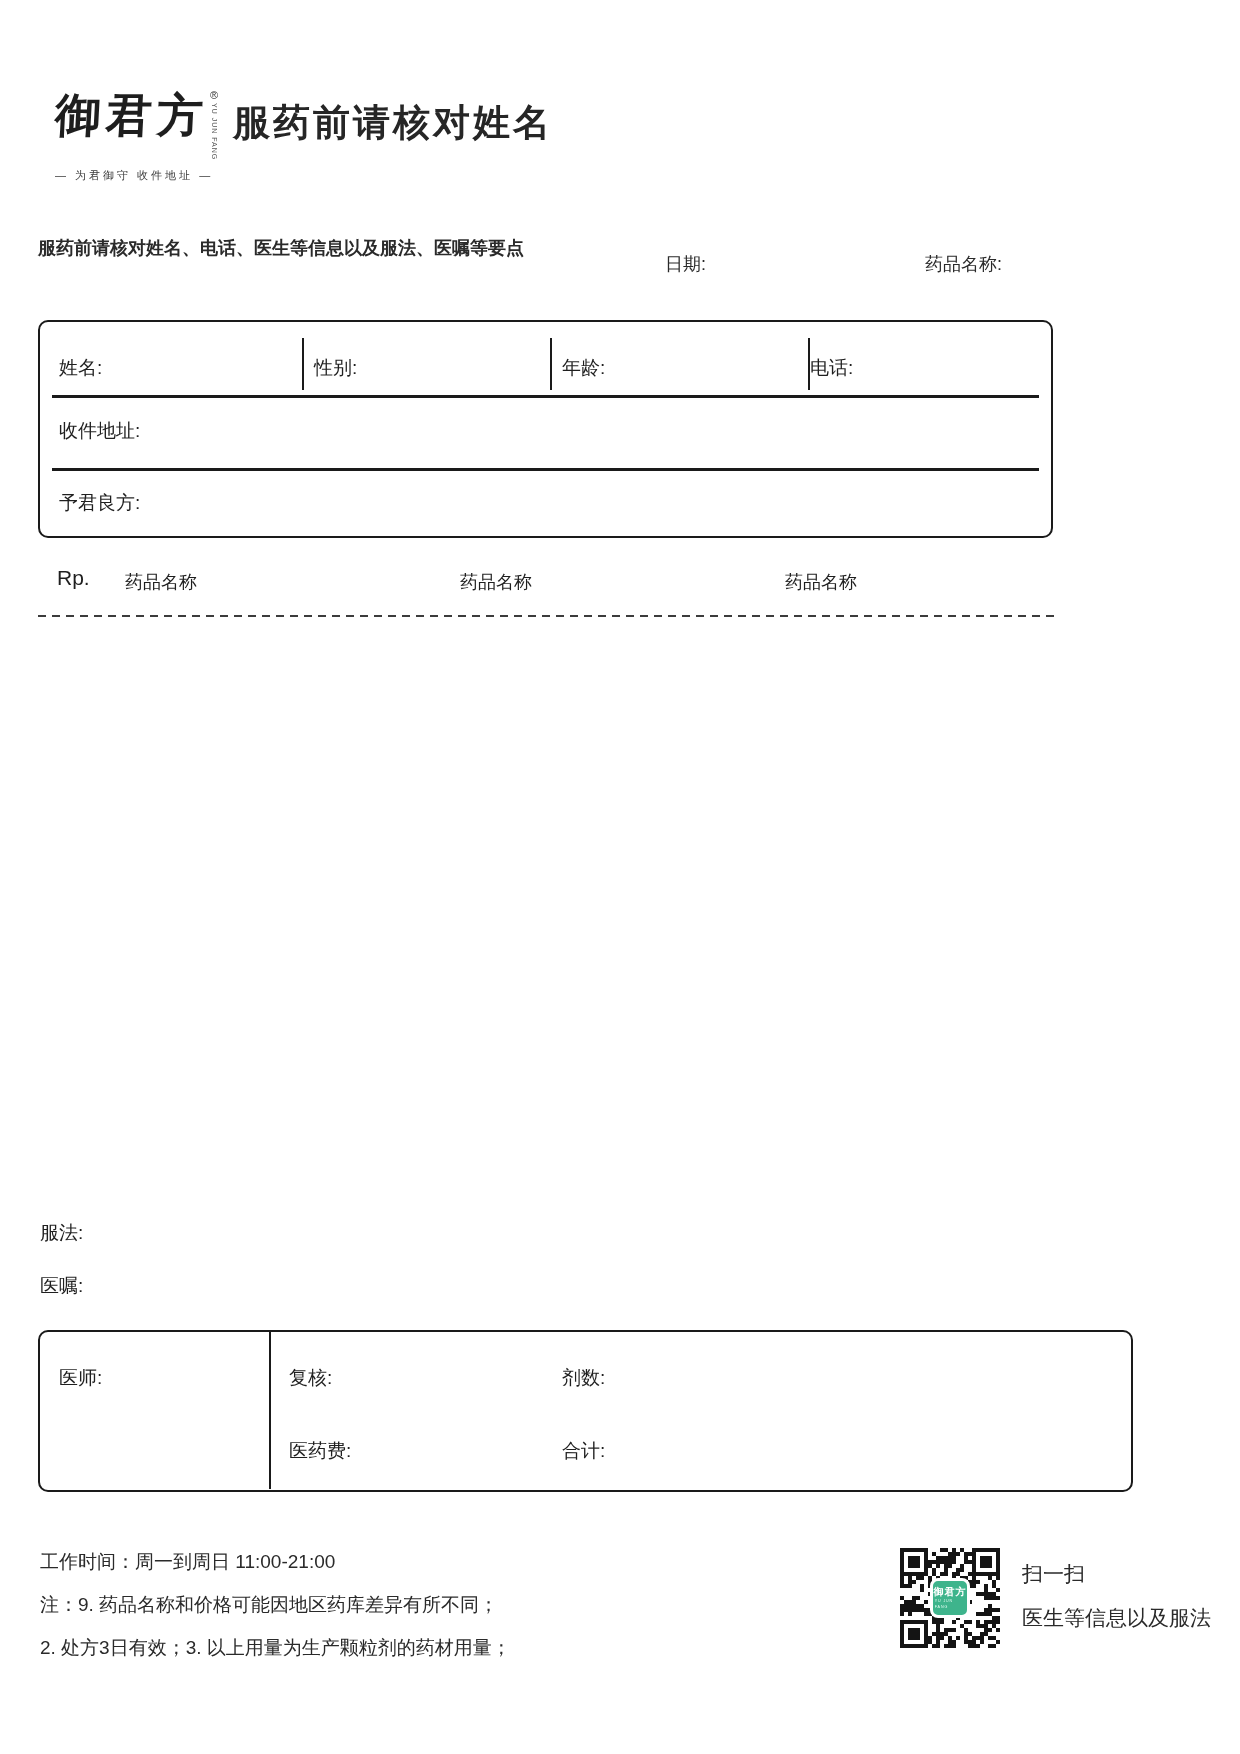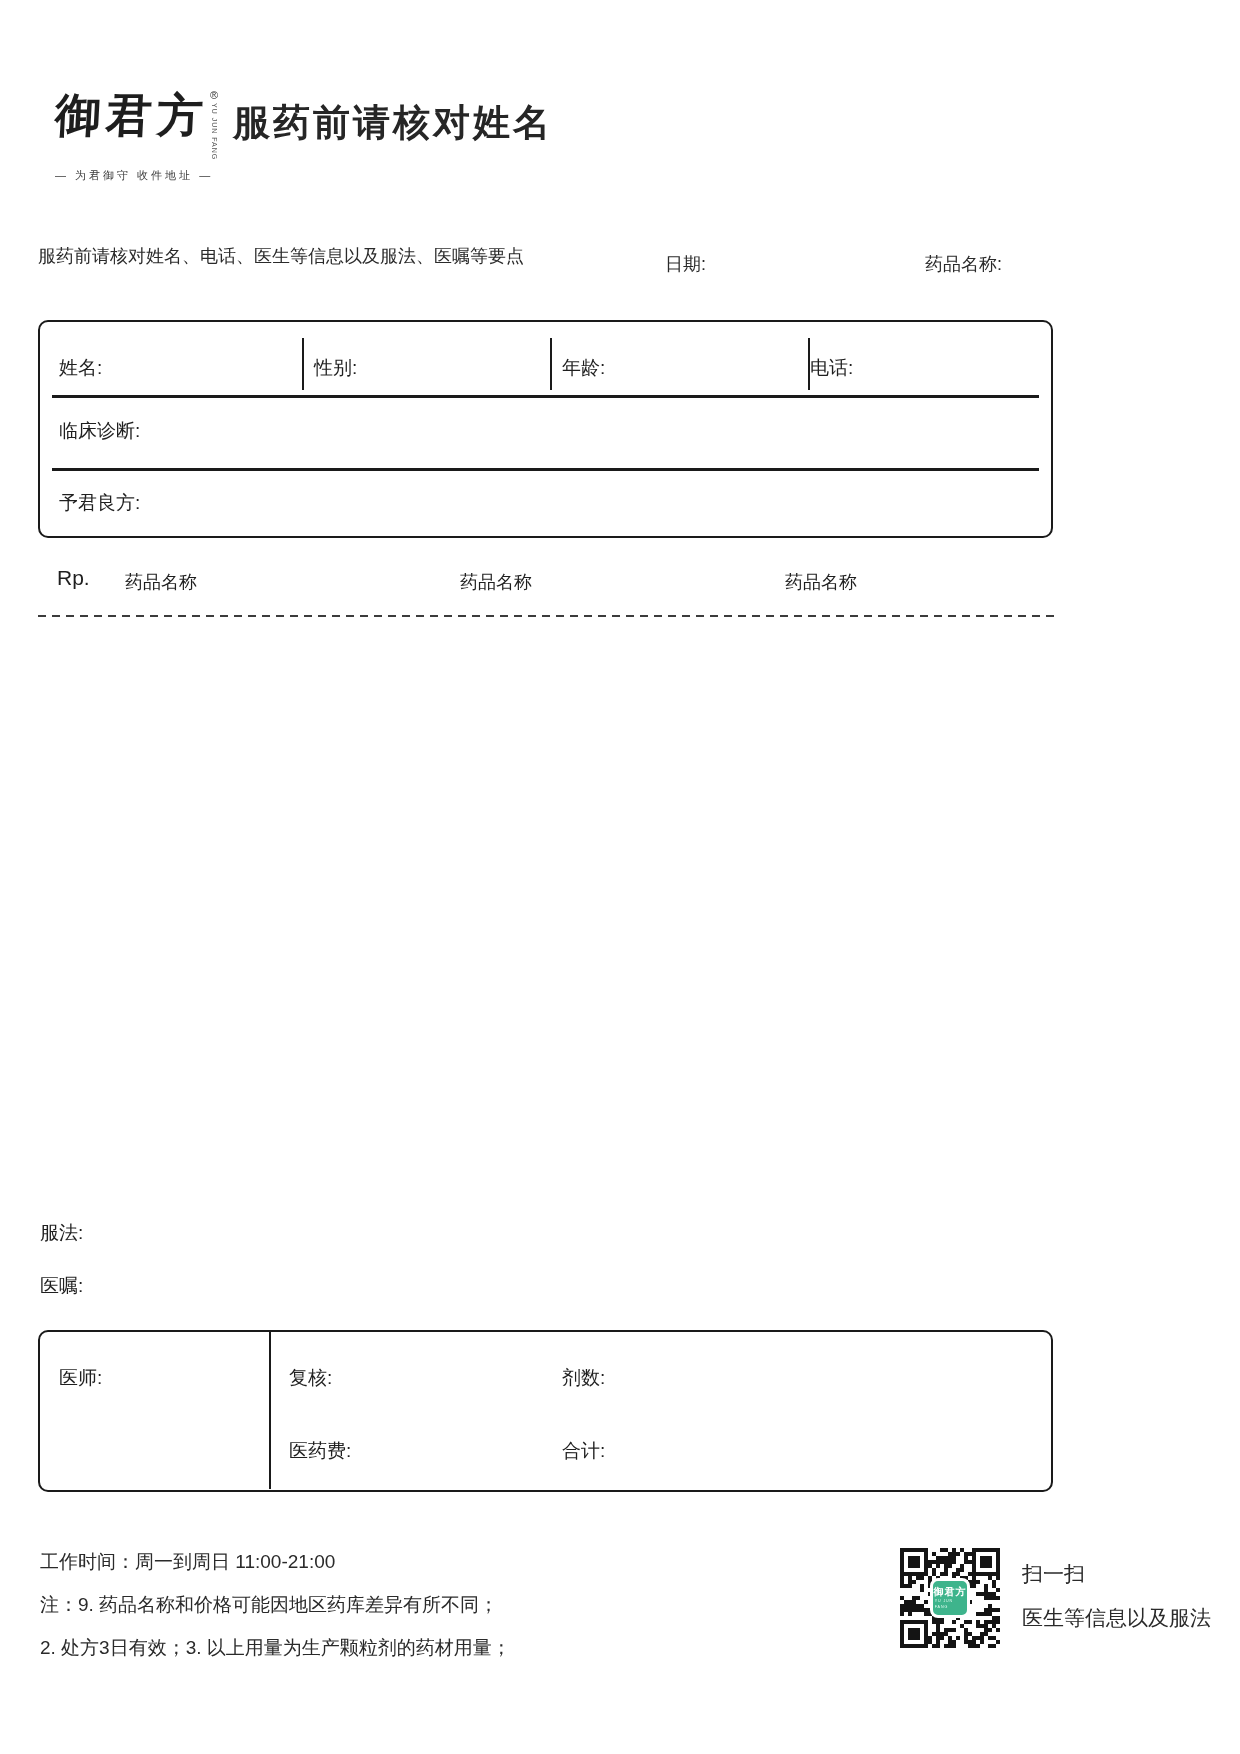--- a/index.html
+++ b/index.html
@@ -31,21 +31,21 @@
     white-space:nowrap;
   }
   .hospital-title {
     left:233px; top:98px;
     font-size:37px; font-weight:800; letter-spacing:3px; color:#262626;
     font-family:"Liberation Sans","DejaVu Sans",sans-serif;
   }
 
   
   .notice-text { font-size:18px; color:#2a2a2a; }
-  .notice-check { left:38px; top:244px; }
+  .notice-check { left:38px; top:236px;font-weight:bold; }
   .date-label  { left:665px; top:252px; }
   .rx-label    { left:925px; top:252px; }
 
   
   .frame {
     border:2.5px solid #1a1a1a; border-radius:10px; background:#fff;
   }
   .patient-box { left:38px; top:320px; width:1015px; height:218px; }
   .field-label { position:absolute; font-size:19px; color:#1f1f1f; }
   .vdiv  { position:absolute; width:2px; background:#1a1a1a; }
@@ -57,21 +57,21 @@
   .dash-line {
     left:38px; top:615px; width:1020px; height:2px;
     background:repeating-linear-gradient(90deg,#3c3c3c 0 8px,transparent 8px 14px);
   }
 
   
   .usage-label  { left:40px; top:1220px; font-size:19px; color:#1f1f1f; }
   .advice-label { left:40px; top:1273px; font-size:19px; color:#1f1f1f; }
 
   
-  .signoff-box { left:38px; top:1330px; width:1015px; height:162px; }
+  .signoff-box { left:38px; top:1330px; width:1095px; height:162px; }
 
   
   .foot-line { position:absolute; left:40px; font-size:19px; color:#2a2a2a; }
   .qr {
     left:900px; top:1548px; width:100px; height:100px; background:#fff;
   }
   .qr i { position:absolute; width:4px; height:4px; background:#141414; }
   .qr-logo {
     position:absolute; left:30px; top:30px; width:40px; height:40px;
     border-radius:8px; border:3px solid #fff;
@@ -104,21 +104,21 @@
   <span class="field-label" style="left:19px;  top:33px;">姓名:</span>
   <span class="field-label" style="left:274px; top:33px;">性别:</span>
   <span class="field-label" style="left:522px; top:33px;">年龄:</span>
   <span class="field-label" style="left:770px; top:33px;">电话:</span>
 
   <span class="vdiv" style="left:262px; top:16px; height:52px;"></span>
   <span class="vdiv" style="left:510px; top:16px; height:52px;"></span>
   <span class="vdiv" style="left:768px; top:16px; height:52px;"></span>
 
   <span class="hline" style="top:73px;"></span>
-  <span class="field-label" style="left:19px; top:96px;">临床诊断:</span>
+  <span class="field-label" style="left:19px; top:96px;">收件地址:</span>
   <span class="hline" style="top:146px;"></span>
   <span class="field-label" style="left:19px; top:168px;">予君良方:</span>
 </div>
 
 <div class="abs rp-label">Rp.</div>
 <span class="med-header" style="left:125px;">药品名称</span>
 <span class="med-header" style="left:460px;">药品名称</span>
 <span class="med-header" style="left:785px;">药品名称</span>
 <div class="abs dash-line"></div>
 

